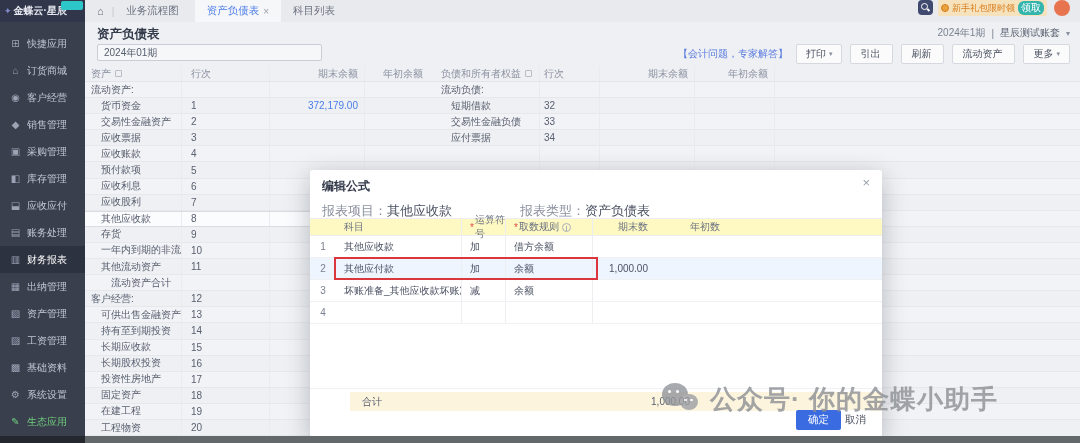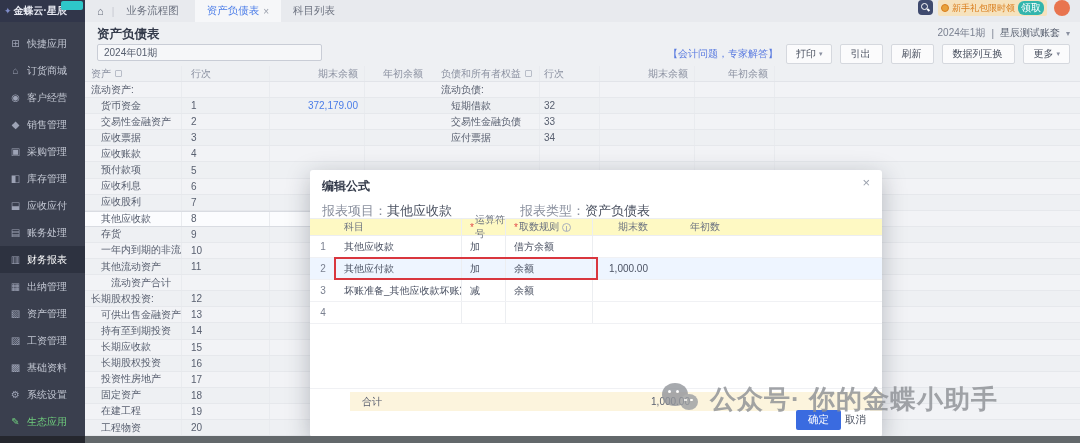--- a/index.html
+++ b/index.html
@@ -260,21 +260,21 @@
           <span>引出</span>
           <span class="caret"></span>
         </span>
 
         <span class="btn">
           <span>刷新</span>
           <span class="caret"></span>
         </span>
 
         <span class="btn">
-          <span>数据列互换</span>
+          <span>流动资产</span>
           <span class="caret"></span>
         </span>
 
         <span class="btn">
           <span>更多</span>
           <span class="caret">▾</span>
         </span>
 
     </div>
   </div>
@@ -376,21 +376,21 @@
         </div>
 
         <div class="bs-row t-total">
           <span class="c-name">流动资产合计</span>
           <span class="c-line"></span>
           <span class="c-end"></span>
           <span class="c-begin"></span>
         </div>
 
         <div class="bs-row t-section">
-          <span class="c-name">长期股权投资:</span>
+          <span class="c-name">客户经营:</span>
           <span class="c-line">12</span>
           <span class="c-end"></span>
           <span class="c-begin"></span>
         </div>
 
         <div class="bs-row t-item">
           <span class="c-name">可供出售金融资产</span>
           <span class="c-line">13</span>
           <span class="c-end"></span>
           <span class="c-begin"></span>

